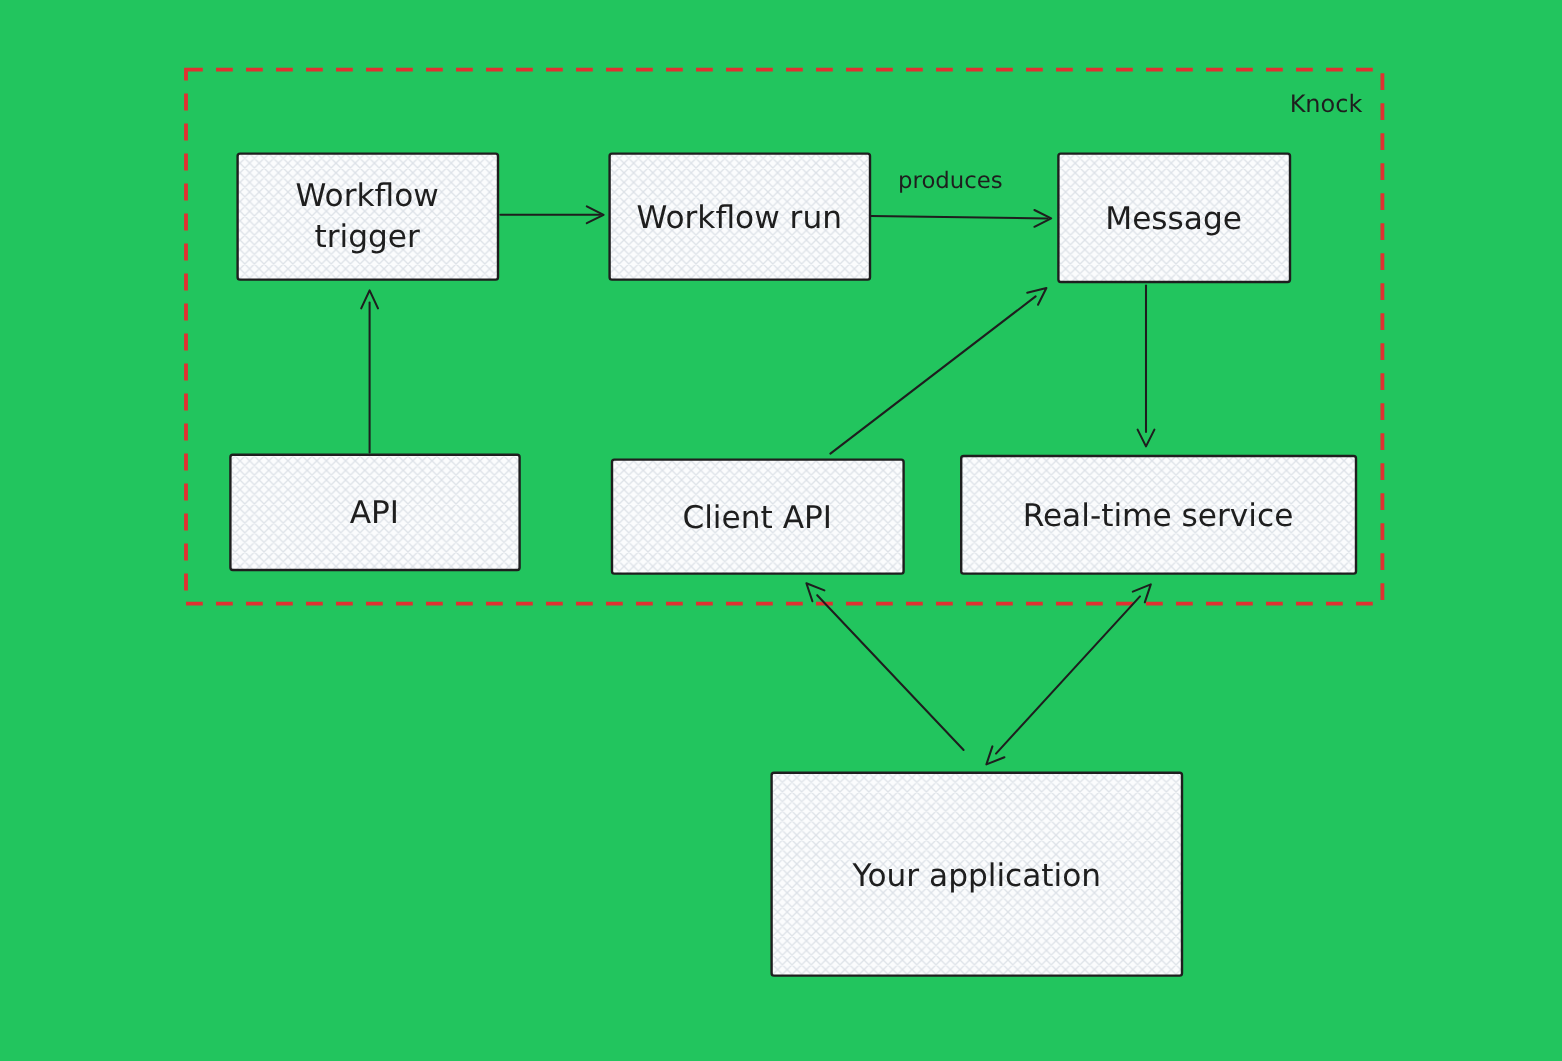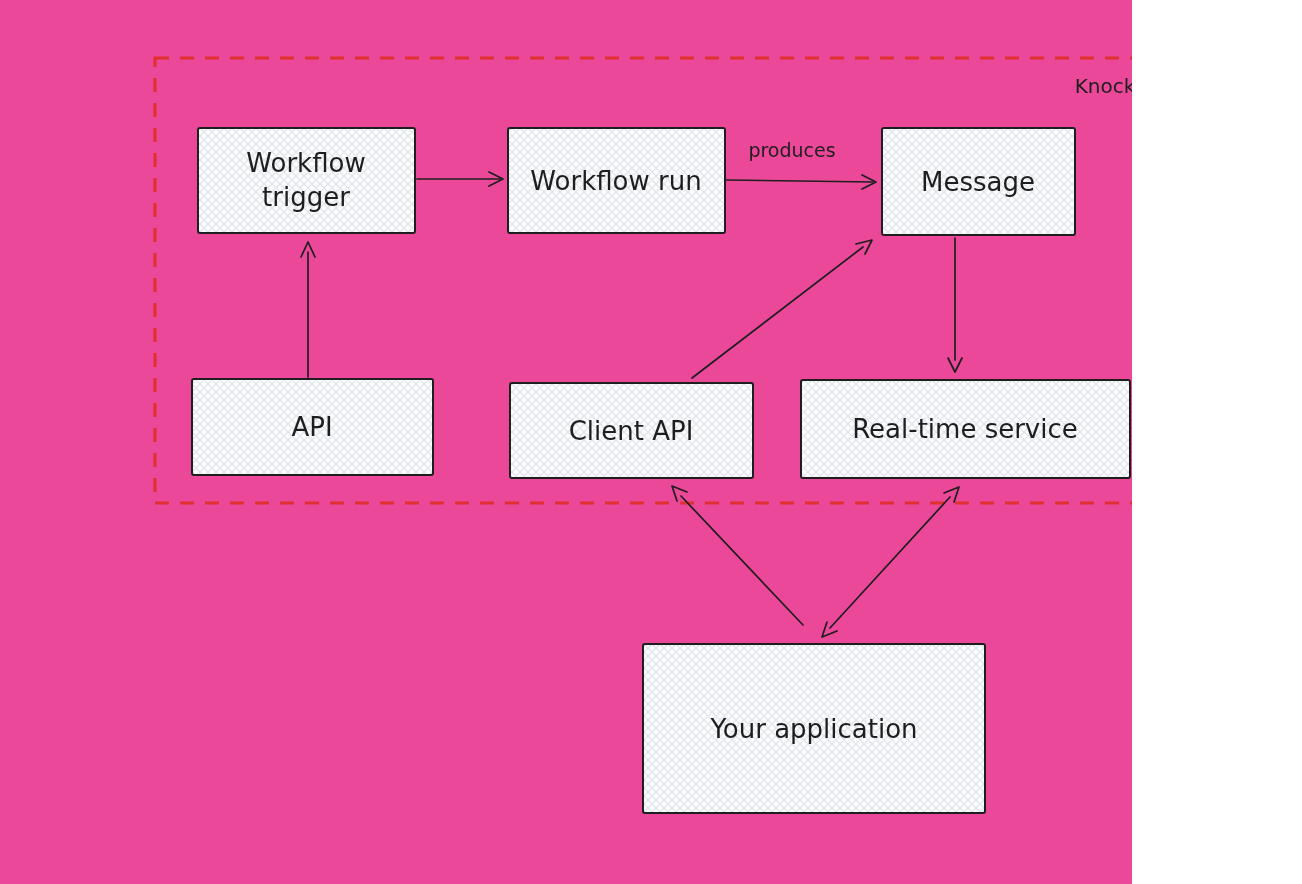--- a/index.html
+++ b/index.html
@@ -1,20 +1,20 @@
 <!DOCTYPE html>
 <html><head>
 <meta charset="utf-8">
 <style>
   html, body { margin: 0; padding: 0; background: #ffffff; }
   .canvas {
     position: relative;
-    width: 1132px;
+    width: 1302px;
     height: 884px;
-    background: #ec4899;
+    background: #22c55e;
     overflow: hidden;
     text-decoration: underline;
   }
   svg text {
     font-family: "DejaVu Sans", sans-serif;
     fill: #1e1e1e;
     text-anchor: middle;
   }
   .node-box {
     fill: url(#crosshatch);

